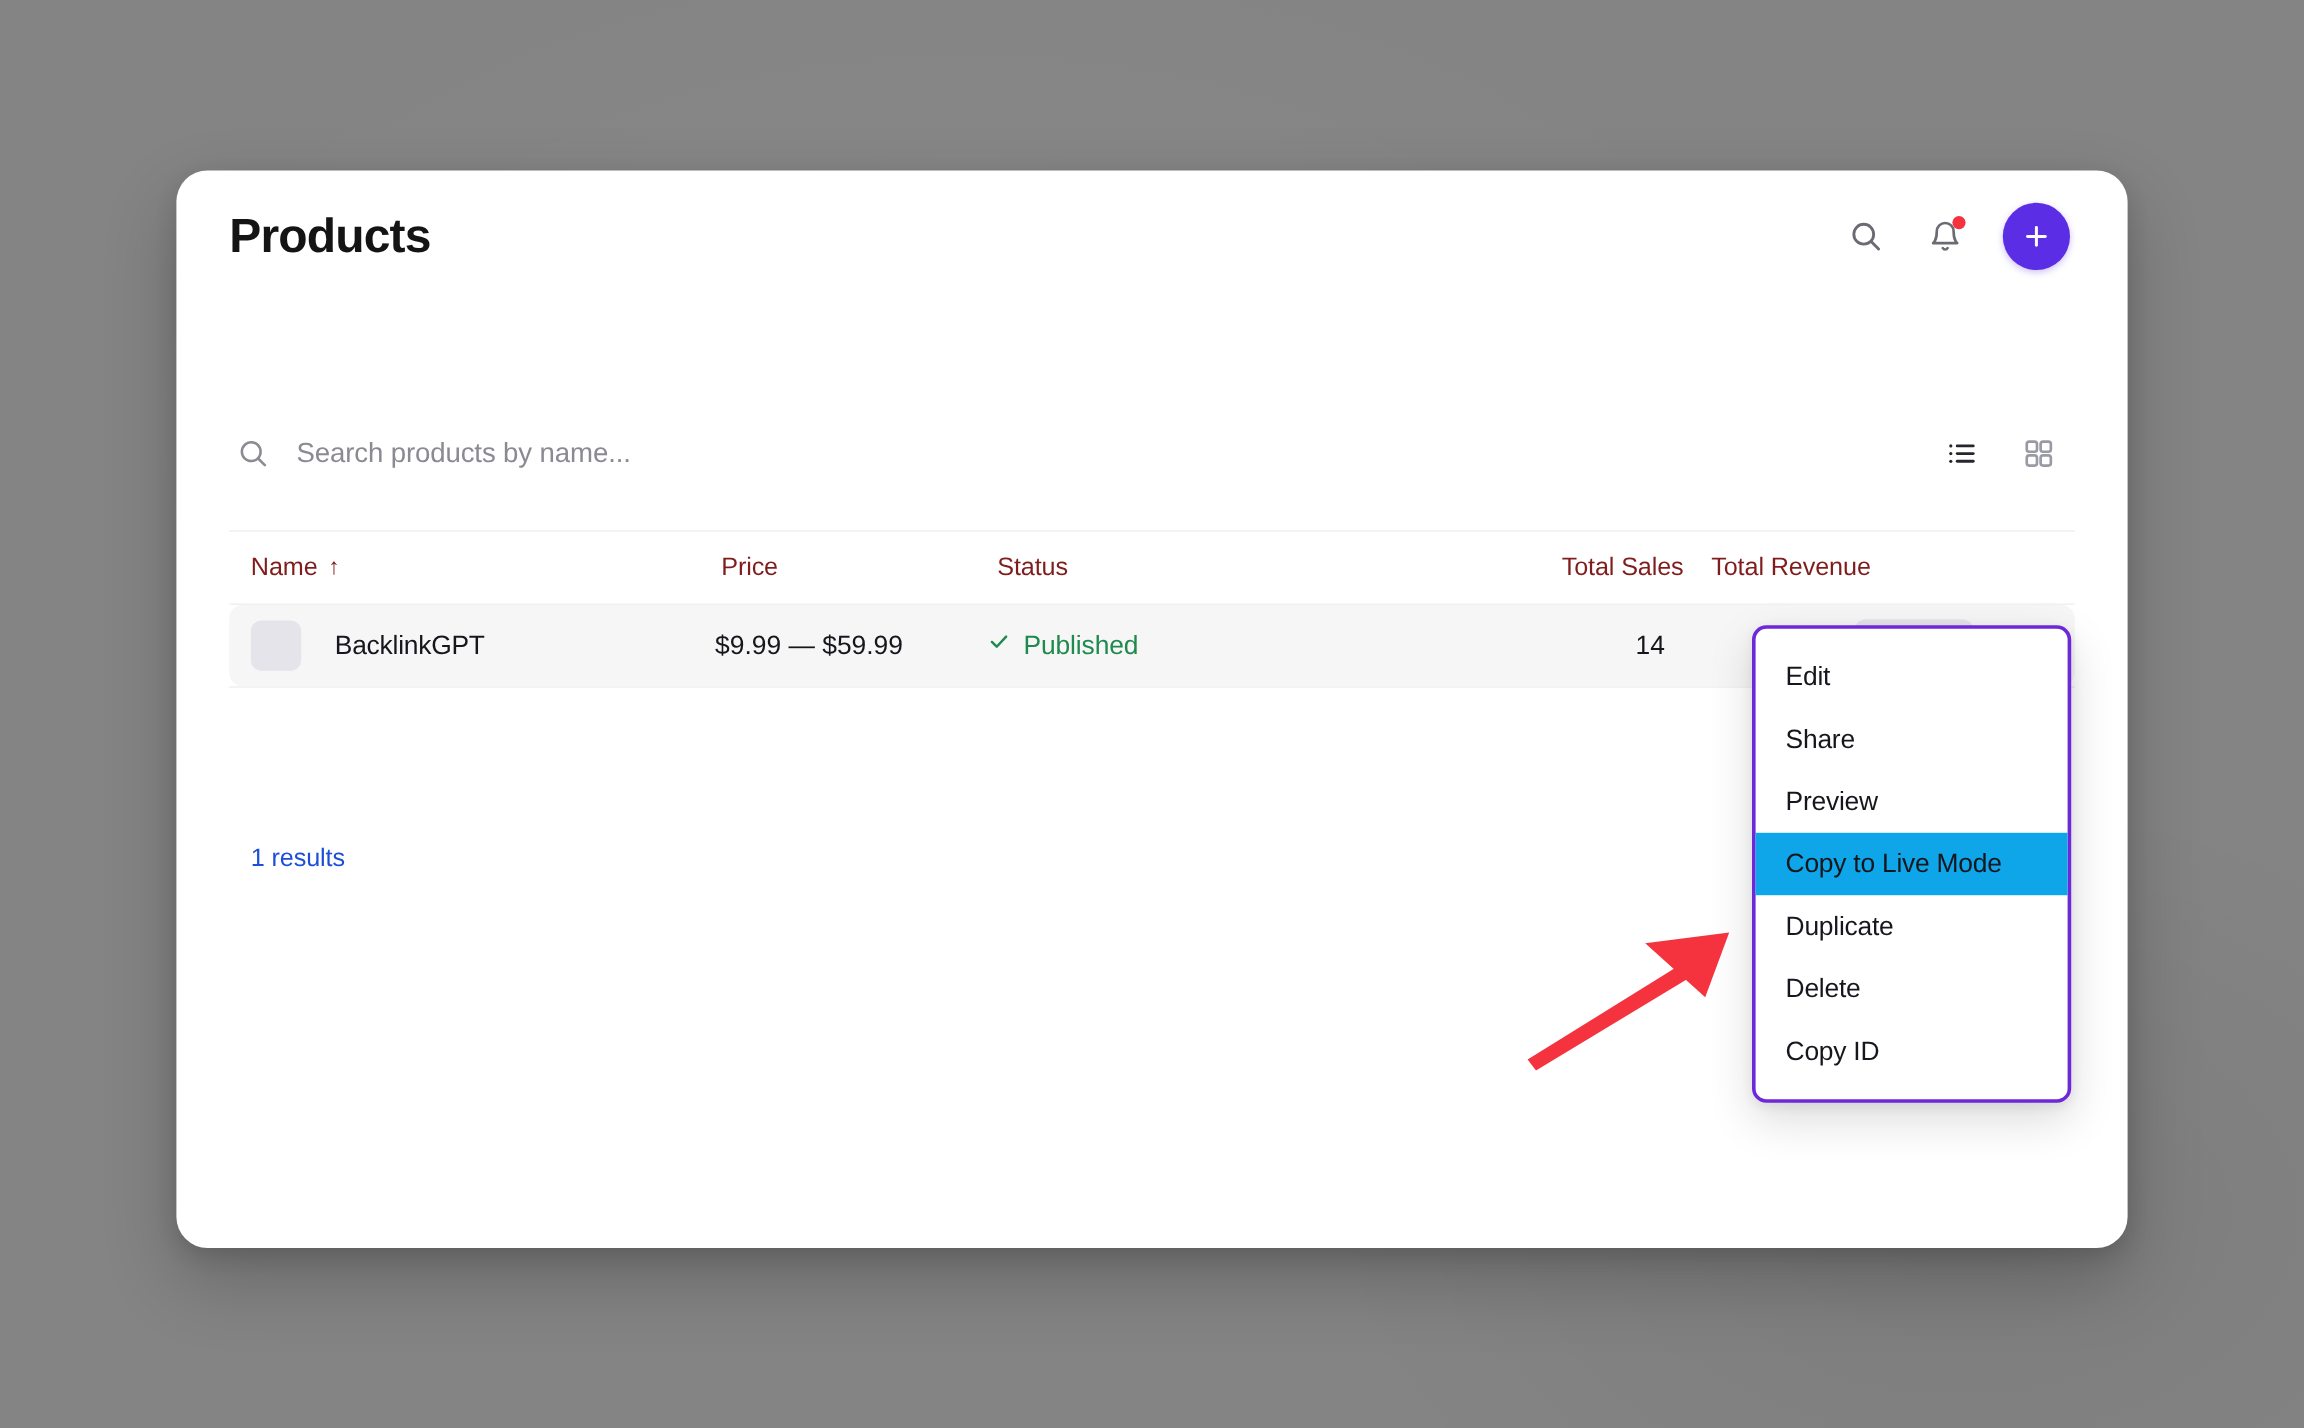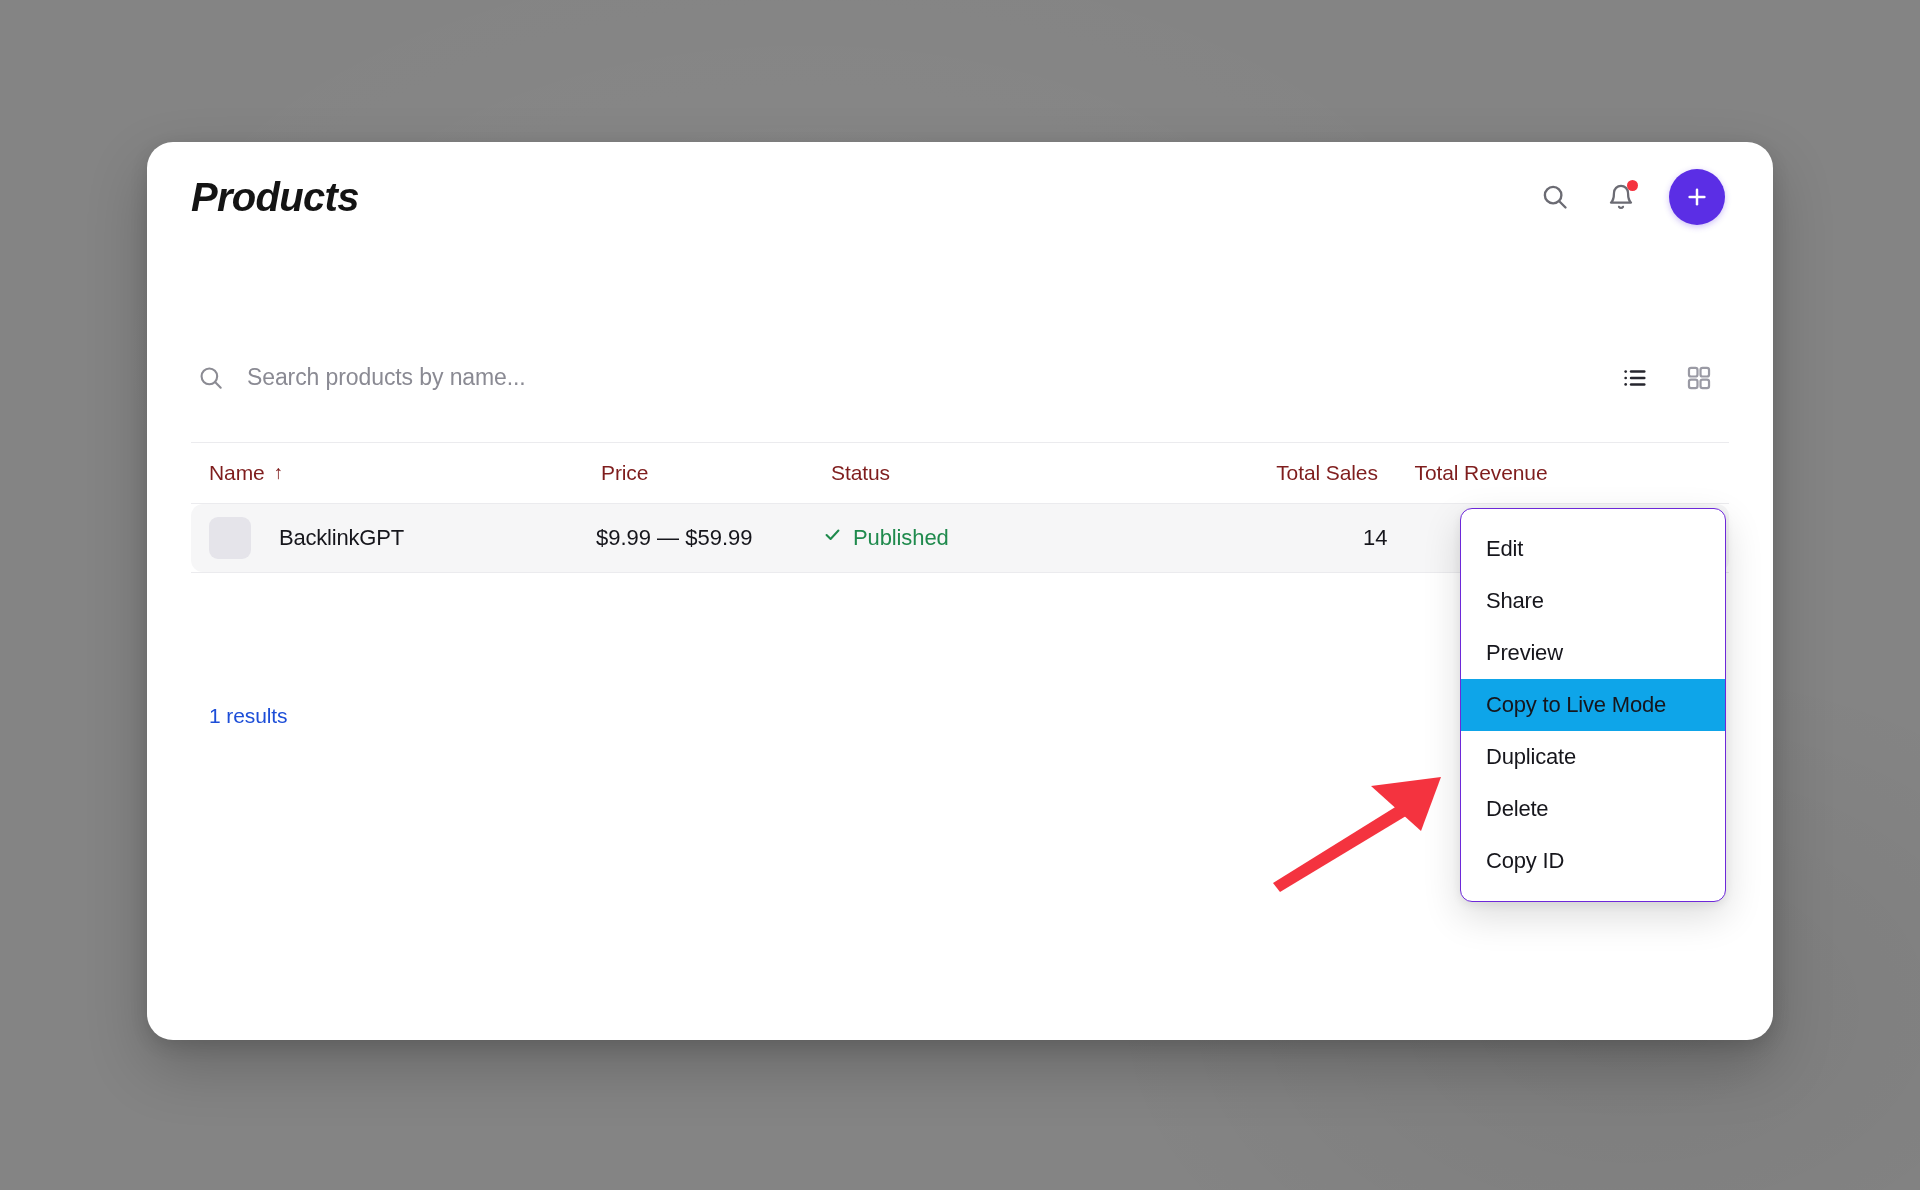--- a/index.html
+++ b/index.html
@@ -42,21 +42,20 @@
 
   
   .card-header {
     position: absolute;
     left: 0; top: 0;
     width: 100%;
     height: 110px;
     display: flex;
     align-items: center;
     padding: 0 48px 0 44px;
-    font-style: italic;
   }
 
   .page-title {
     font-size: 40px;
     font-weight: 700;
     color: #141414;
     letter-spacing: -0.7px;
     line-height: 1;
   }
 
@@ -183,21 +182,21 @@
   }
 
   .col-name   { width: 410px; display: flex; align-items: center; padding-left: 18px; }
   .col-price  { width: 230px; }
   .col-status { width: 420px; }
   .col-sales  { width: 152px; text-align: right; }
   .col-rev    { width: 160px; text-align: right; padding-right: 4px; }
   .col-act    { flex: 1; display: flex; align-items: center; justify-content: flex-end; padding-right: 14px; gap: 22px; }
 
   .t-head .col-name { padding-left: 18px; }
-  .t-head .col-sales, .t-head .col-rev { text-align: center; }
+  .t-head .col-sales, .t-head .col-rev { text-align: right; }
 
   .sort-arrow { margin-left: 9px; font-size: 19px; display: inline-block; }
 
   .thumb {
     width: 42px;
     height: 42px;
     border-radius: 9px;
     background: #e5e4ea;
     margin-right: 28px;
     flex: none;
@@ -245,24 +244,24 @@
     top: 562px;
     font-size: 21px;
     color: #1d4ed8;
     letter-spacing: -0.1px;
   }
 
   
   .menu {
     position: absolute;
     left: 1460px;
-    top: 508px;
+    top: 521px;
     width: 266px;
     background: #ffffff;
-    border: 1px solid #6d28d9;
+    border: 3px solid #6d28d9;
     border-radius: 12px;
     box-shadow: 0 14px 38px rgba(0,0,0,0.14), 0 3px 10px rgba(0,0,0,0.07);
     padding: 14px 0 14px 0;
     z-index: 30;
   }
 
   .menu-item {
     height: 52px;
     display: flex;
     align-items: center;

